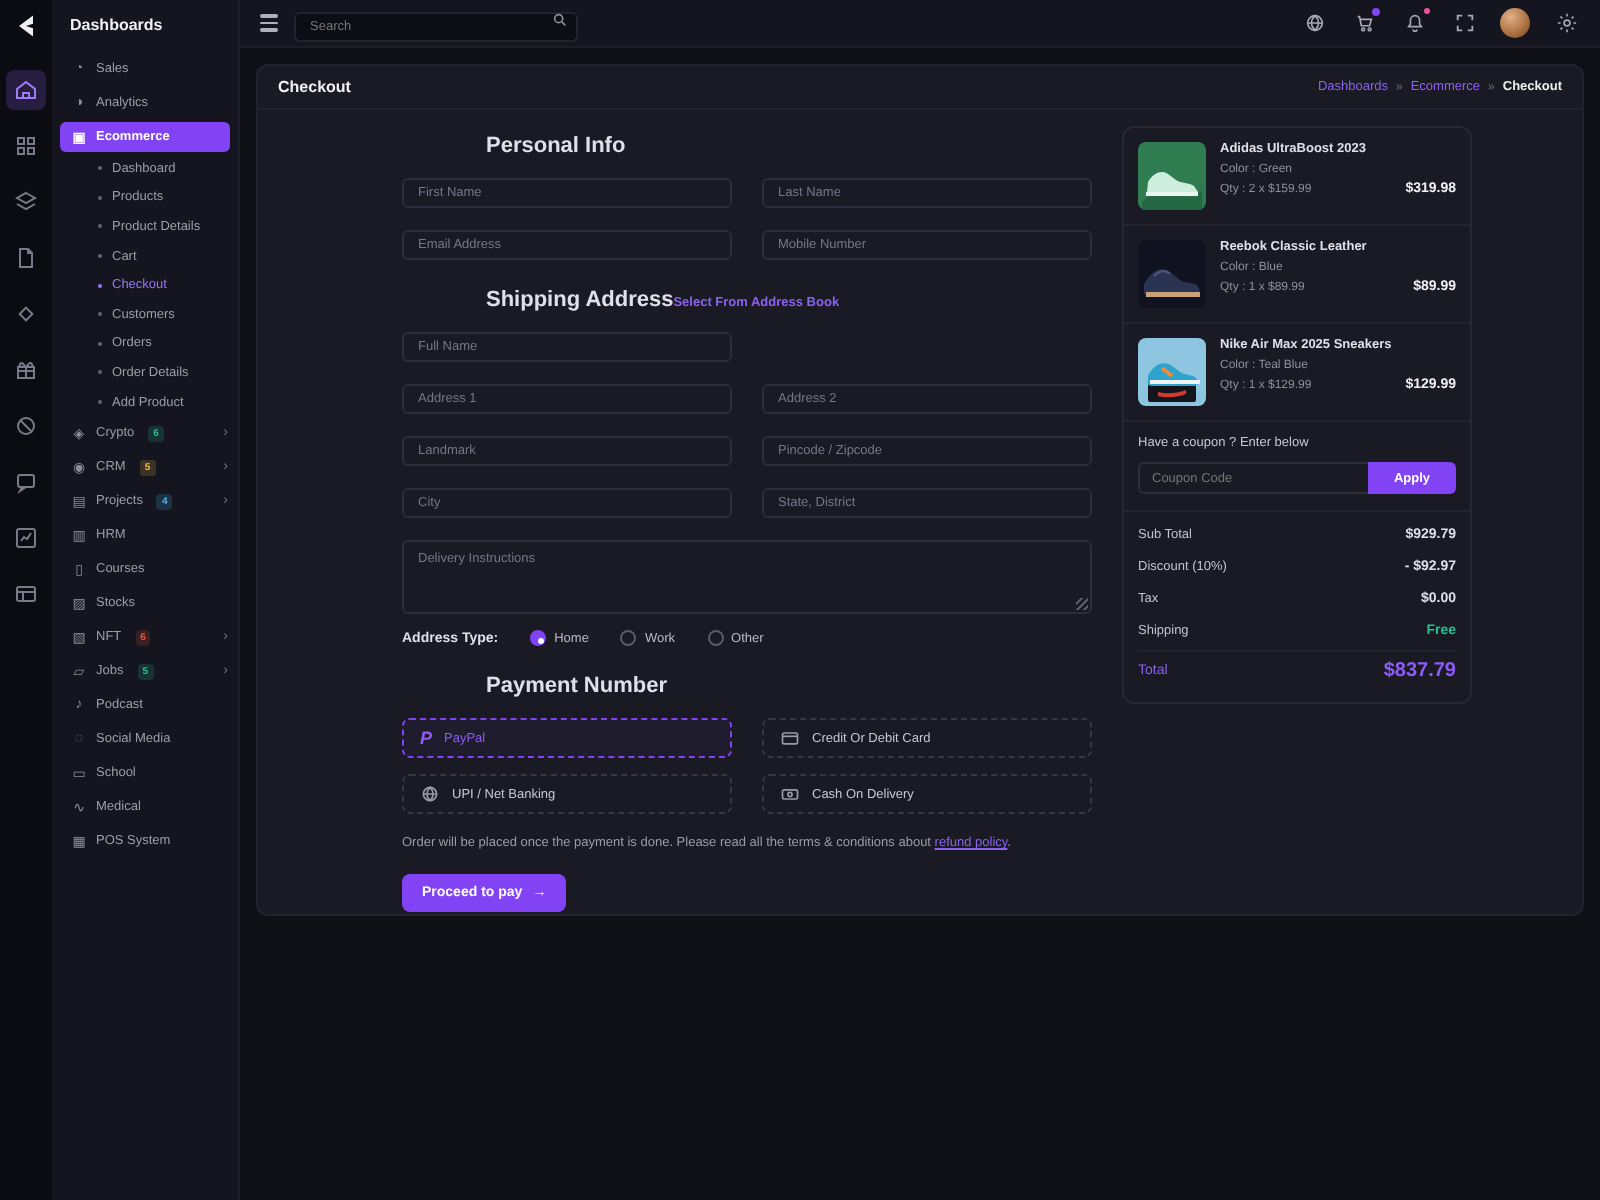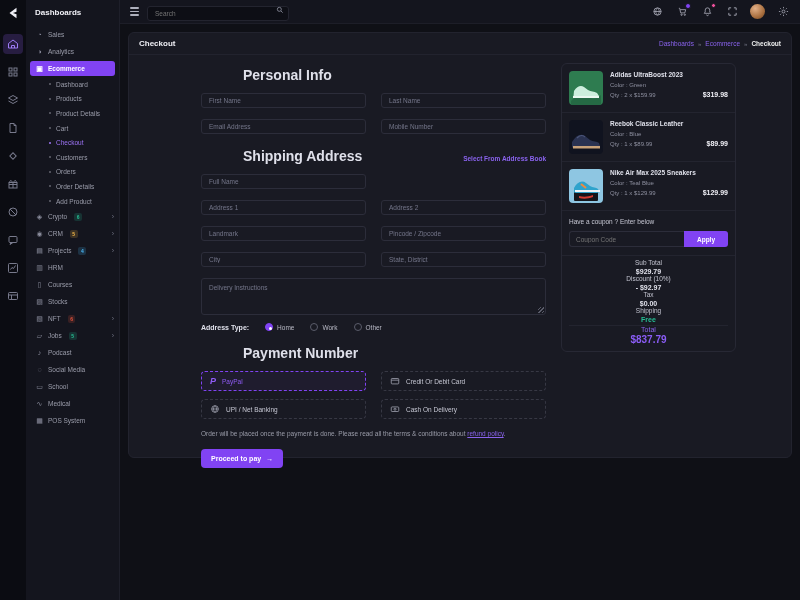--- a/index.html
+++ b/index.html
@@ -66,22 +66,22 @@
               padding:0 10px; border-bottom:1px solid #22232e; }
   .card-title{ font-size:8px; font-weight:bold; color:#f0f0f6; }
   .crumbs{ font-size:6.5px; display:flex; gap:4px; align-items:center; }
   .crumbs .lnk{ color:#8a63ee; cursor:pointer; }
   .crumbs .sep{ color:#6f7180; font-size:6px; }
   .crumbs .cur{ color:#eceded; font-weight:bold; }
   .card-body{ display:flex; padding:8px 0 0 72px; }
   .form-col{ width:345px; }
   .sum-col{ width:175px; margin-left:15px; }
 
-  .h-sec{ font-size:14px; font-weight:bold; color:#eceder; margin:4px 0 10px;padding-left:42px; }
-  .sec-row{ display:flex; justify-content:space-between; align-items:baseline; margin:14px 0 10px; }
+  .h-sec{ font-size:11px; font-weight:bold; color:#eceder; margin:4px 0 10px;padding-left:42px; }
+  .sec-row{ display:flex; align-items:baseline; margin:14px 0 10px; }
   .sec-row .h-sec{ margin:0; }
   .addr-link{ font-size:6.5px; color:#8a63ee; font-weight:bold; cursor:pointer; }
   .grid2{ display:grid; grid-template-columns:1fr 1fr; column-gap:15px; row-gap:11px; margin-bottom:11px; }
   .field{ height:15px; width:100%; background:transparent; border:1px solid #2c2d3a; border-radius:3px;
           color:#dfe0ea; font-size:6.5px; padding:0 7px; outline:none; font-family:"Liberation Sans",sans-serif; }
   input.field::placeholder, textarea.field::placeholder{ color:#74768a; opacity:1; }
   .ta-wrap{ position:relative; margin-bottom:8px; }
   textarea.field{ height:37px; padding-top:5px; resize:none; display:block; }
   .ta-wrap::after{ content:""; position:absolute; right:2px; bottom:2px; width:6px; height:6px;
                    background:repeating-linear-gradient(135deg, transparent 0 1.5px, #5a5c6a 1.5px 2.5px); }
@@ -118,21 +118,21 @@
   .pprice{ font-size:7px; font-weight:bold; color:#f0f0f6; }
   .coupon{ padding:7px 7px 8px; border-bottom:1px solid #23242f; }
   .coupon-lbl{ font-size:6.5px; color:#c7c8d4; margin-bottom:6px; }
   .coupon-row{ display:flex; }
   .coupon-row input{ flex:1; height:16px; background:transparent; border:1px solid #2c2d3a; border-right:none;
                      border-radius:3px 0 0 3px; color:#dfe0ea; font-size:6.5px; padding:0 6px; outline:none;
                      font-family:"Liberation Sans",sans-serif; min-width:0; }
   .apply{ width:44px; background:#8143f3; color:#fff; border:none; border-radius:0 3px 3px 0;
           font-size:6.5px; font-weight:bold; cursor:pointer; font-family:"Liberation Sans",sans-serif; }
   .totals{ padding:3px 7px 6px; }
-  .trow{ display:flex; justify-content:space-between; align-items:center; height:16px;flex-direction:column; }
+  .trow{ display:flex; justify-content:space-between; align-items:center; height:16px; }
   .trow .tl{ font-size:6.5px; color:#c2c3cf; }
   .trow .tv{ font-size:7px; font-weight:bold; color:#eceder; }
   .trow .tv.green{ color:#26bf94; }
   .trow.total{ border-top:1px solid #23242f; height:20px; margin-top:2px; }
   .trow.total .tl{ color:#8a63ee; font-size:7px; }
   .trow.total .tv{ color:#8a5cf5; font-size:10px; }
 </style>
 </head>
 <body>
 

